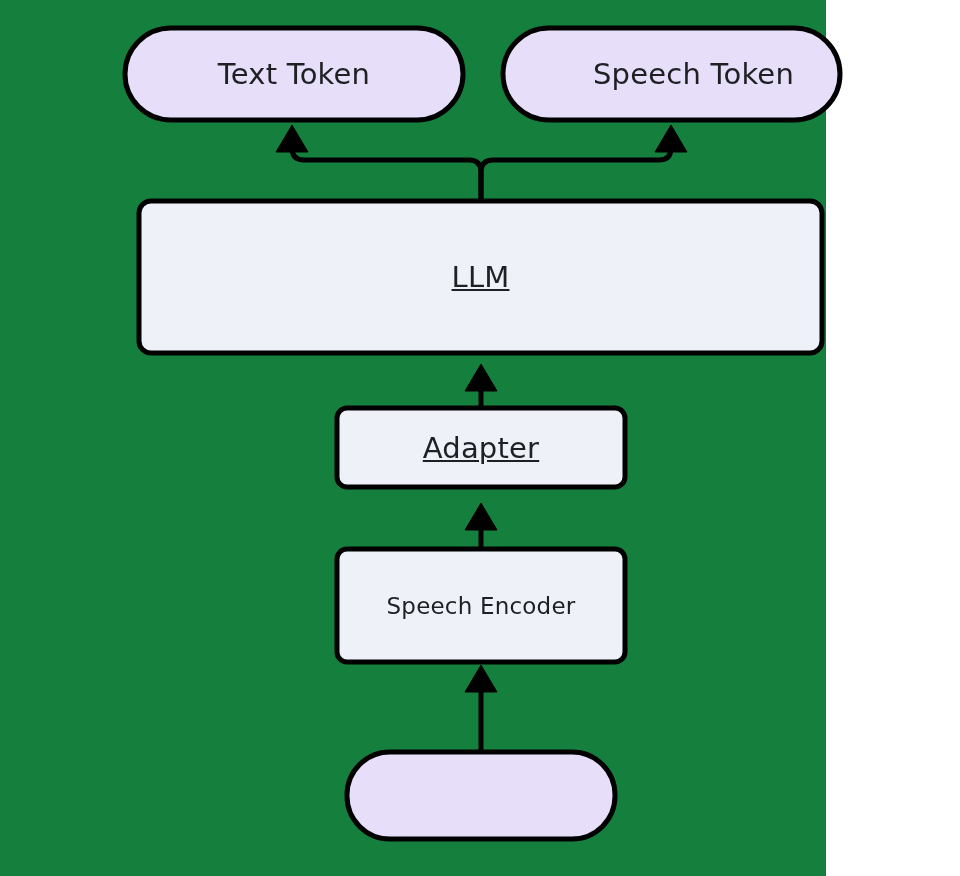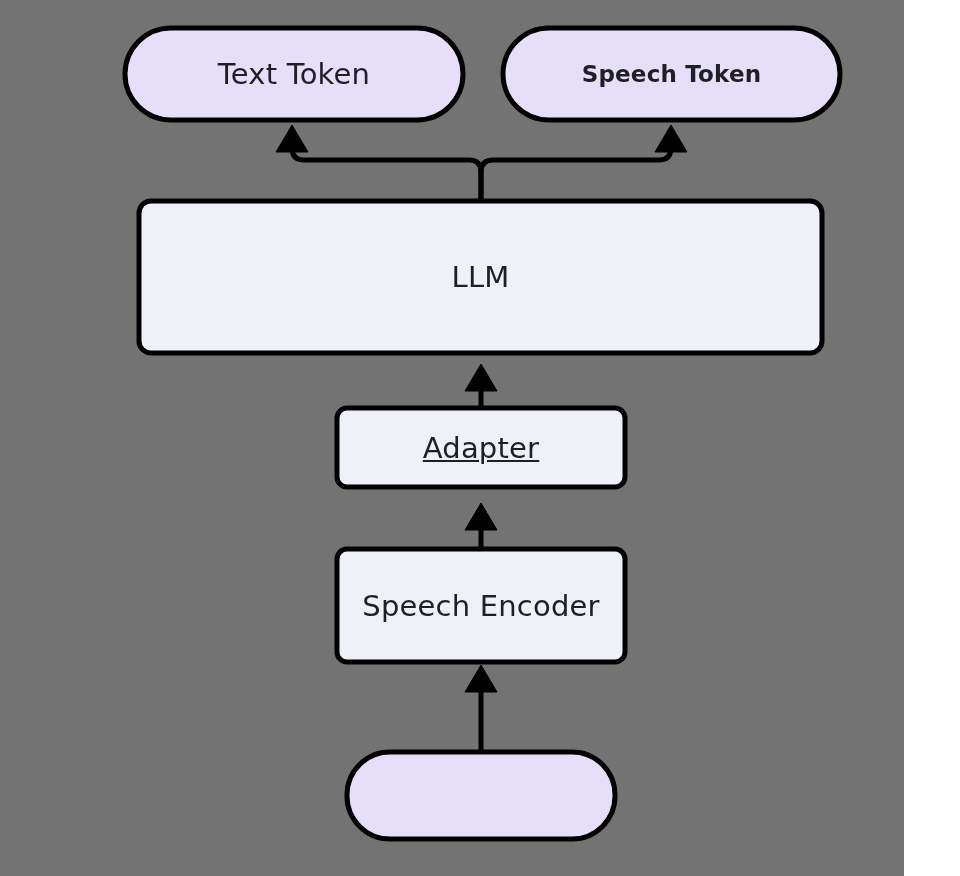--- a/index.html
+++ b/index.html
@@ -9,23 +9,23 @@
     background: #ffffff;
   }
   body {
     width: 960px;
     height: 876px;
     font-family: "DejaVu Sans", "Liberation Sans", sans-serif;
     overflow: hidden;
   }
   #diagram-canvas {
     position: relative;
-    width: 904px;
+    width: 826px;
     height: 876px;
-    background: #737373;
+    background: #15803d;
   }
   #flow-svg {
     position: absolute;
     left: 0;
     top: 0;
     width: 960px;
     height: 876px;
   }
   .node-label {
     position: absolute;
@@ -33,24 +33,24 @@
     align-items: center;
     justify-content: center;
     color: #1f2024;
     font-family: "DejaVu Sans", "Liberation Sans", sans-serif;
     font-weight: 400;
     white-space: nowrap;
     pointer-events: none;
     letter-spacing: 0.2px;
   }
   .label-text-token   { left: 125px; top: 28px;  width: 338px; height: 92px;  font-size: 29px; }
-  .label-speech-token { left: 503px; top: 28px;  width: 337px; height: 92px;  font-size: 23px; font-weight: bold; }
-  .label-llm          { left: 139px; top: 201px; width: 683px; height: 152px; font-size: 29px; }
+  .label-speech-token { left: 525px; top: 28px;  width: 337px; height: 92px;  font-size: 29px; }
+  .label-llm          { left: 139px; top: 201px; width: 683px; height: 152px; font-size: 29px; text-decoration: underline; }
   .label-adapter      { left: 337px; top: 408px; width: 288px; height: 79px;  font-size: 29px; text-decoration: underline; }
-  .label-encoder      { left: 337px; top: 549px; width: 288px; height: 113px; font-size: 29px; }
+  .label-encoder      { left: 337px; top: 549px; width: 288px; height: 113px; font-size: 23px; }
   .label-query        { left: 347px; top: 752px; width: 268px; height: 87px;  font-size: 29px; }
 </style>
 </head>
 <body>
 
 <div id="diagram-canvas">
 
   <svg id="flow-svg" viewBox="0 0 960 876">
 
     <g>

